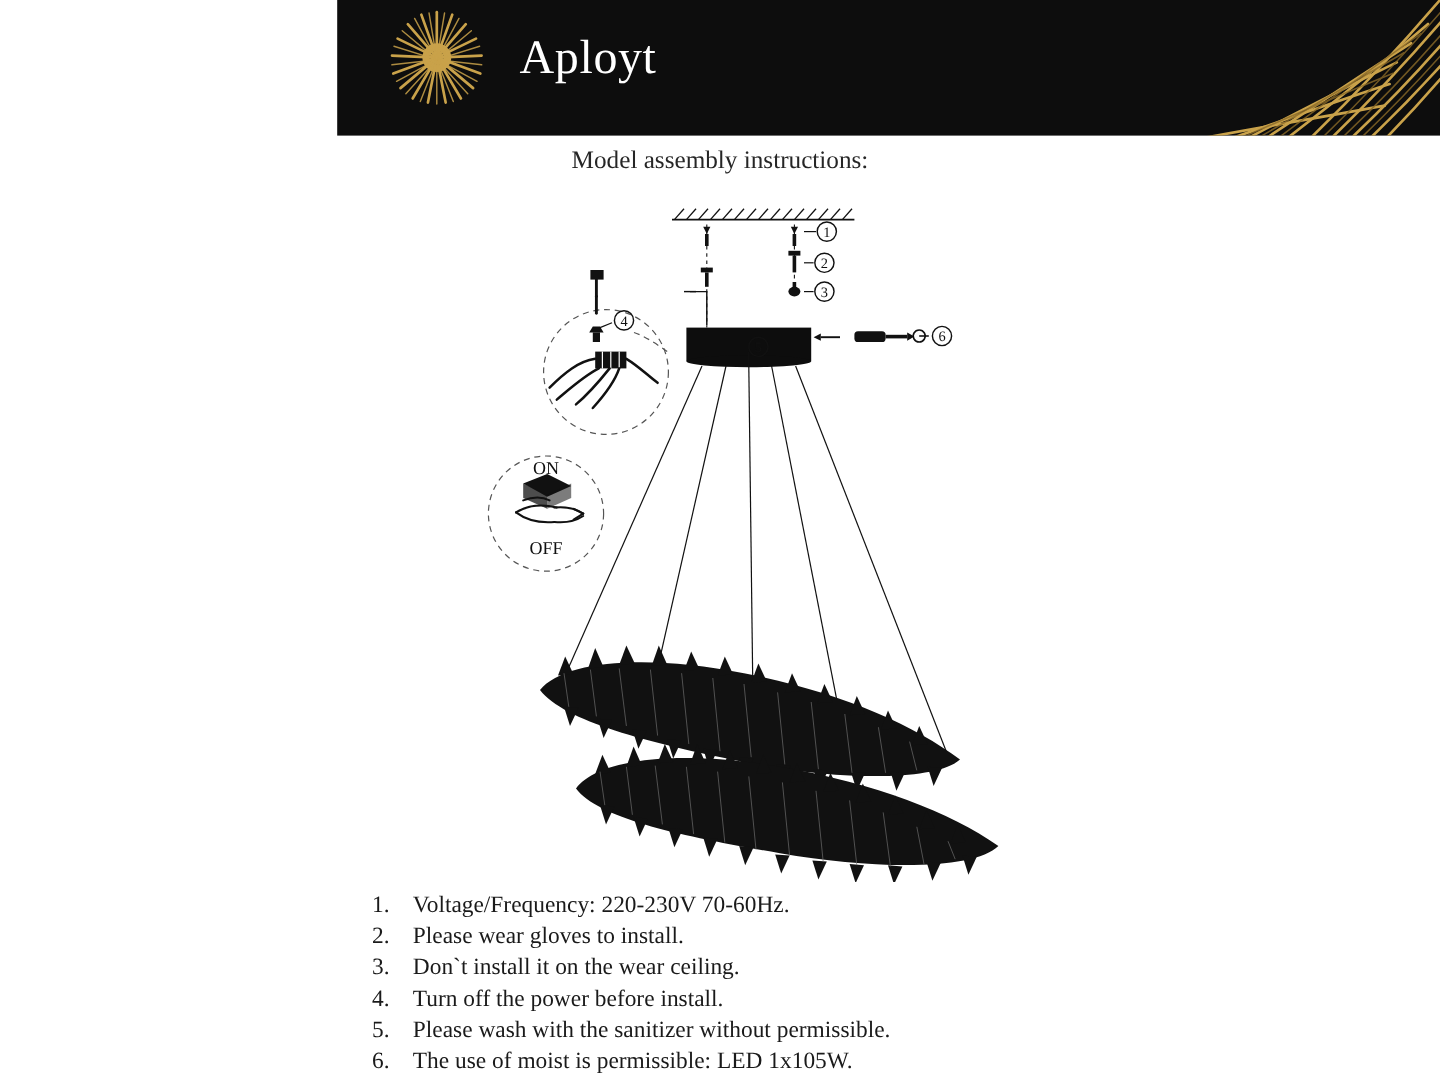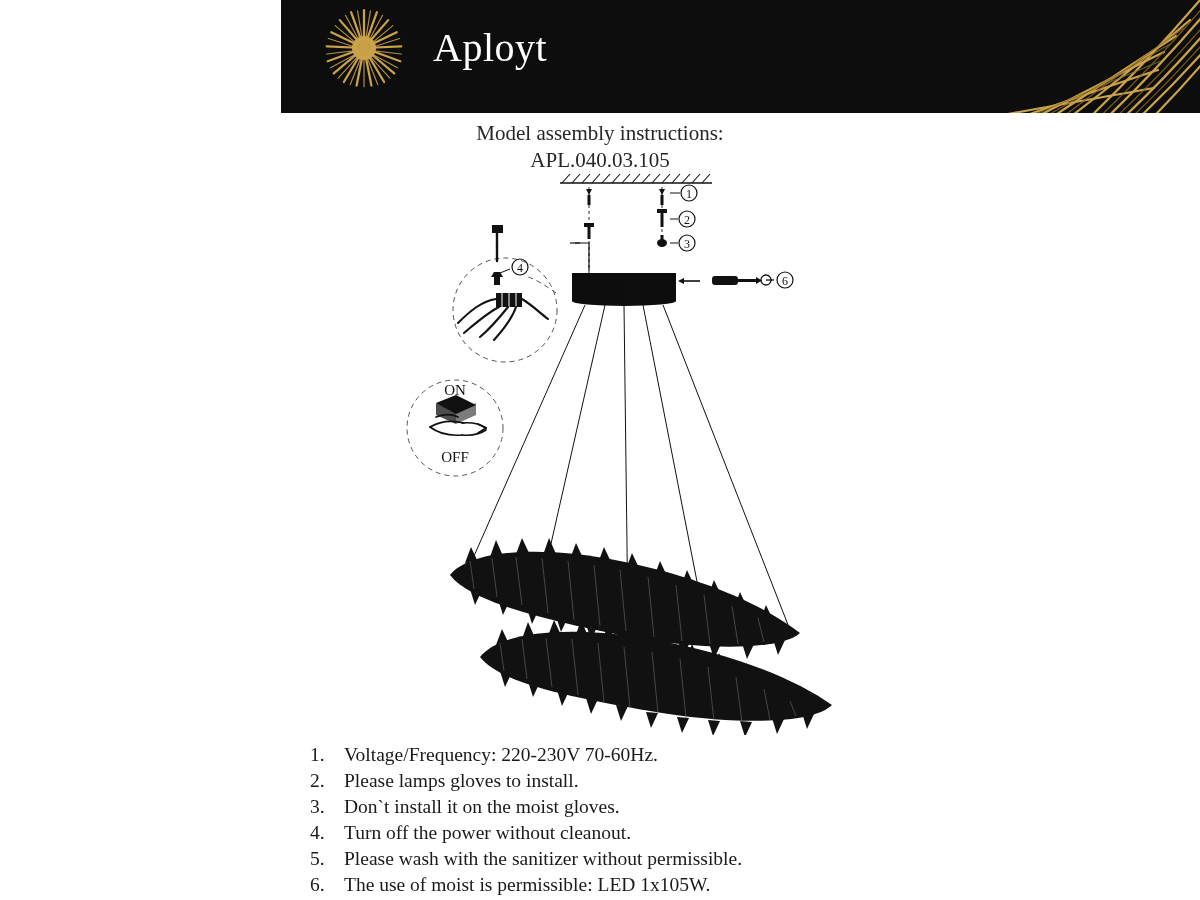--- a/index.html
+++ b/index.html
@@ -180,21 +180,20 @@
           </g>
         </g>
       </svg>
     </div>
     <div class="brand-name">Aployt</div>
   </div>
 </div>
 
 <div class="title-block">
   <div class="title-line">Model assembly instructions:</div>
-  <div class="title-line">APL.040.03.105</div>
 </div>
 
 <div class="diagram">
   <svg width="1200" height="570" viewBox="0 0 1200 570">
 
     <g>
       <line x1="560" y1="18" x2="712" y2="18" stroke="#111" stroke-width="1.6"></line>
       <g stroke="#111" stroke-width="1.1">
         <line x1="562" y1="18" x2="570" y2="9"></line>
         <line x1="572" y1="18" x2="580" y2="9"></line>
@@ -455,29 +454,29 @@
   </svg>
 </div>
 
 <div class="notes">
   <div class="note-row">
     <span class="note-num">1.</span>
     <span class="note-text">Voltage/Frequency: 220-230V 70-60Hz.</span>
   </div>
   <div class="note-row">
     <span class="note-num">2.</span>
-    <span class="note-text">Please lamps gloves to install.</span>
+    <span class="note-text">Please wear gloves to install.</span>
   </div>
   <div class="note-row">
     <span class="note-num">3.</span>
-    <span class="note-text">Don`t install it on the moist gloves.</span>
+    <span class="note-text">Don`t install it on the wear ceiling.</span>
   </div>
   <div class="note-row">
     <span class="note-num">4.</span>
-    <span class="note-text">Turn off the power without cleanout.</span>
+    <span class="note-text">Turn off the power before install.</span>
   </div>
   <div class="note-row">
     <span class="note-num">5.</span>
     <span class="note-text">Please wash with the sanitizer without permissible.</span>
   </div>
   <div class="note-row">
     <span class="note-num">6.</span>
     <span class="note-text">The use of moist is permissible: LED 1x105W.</span>
   </div>
 </div>

